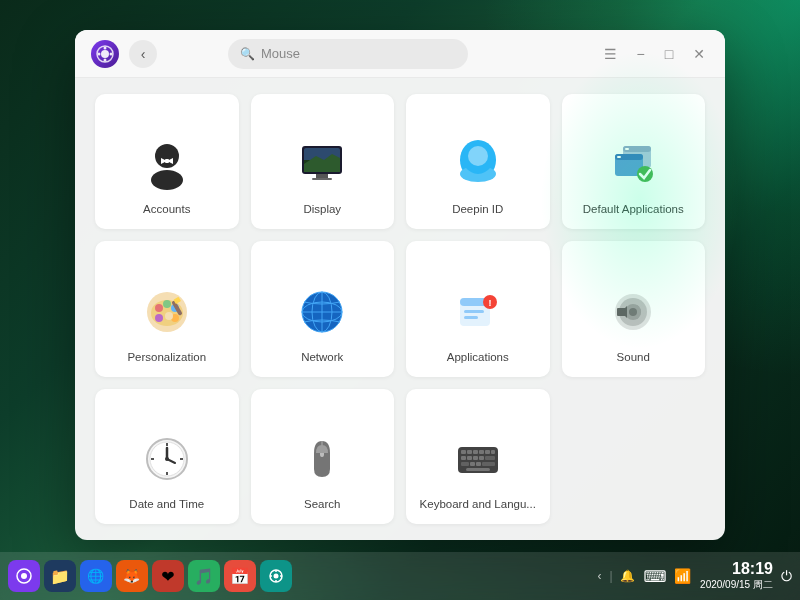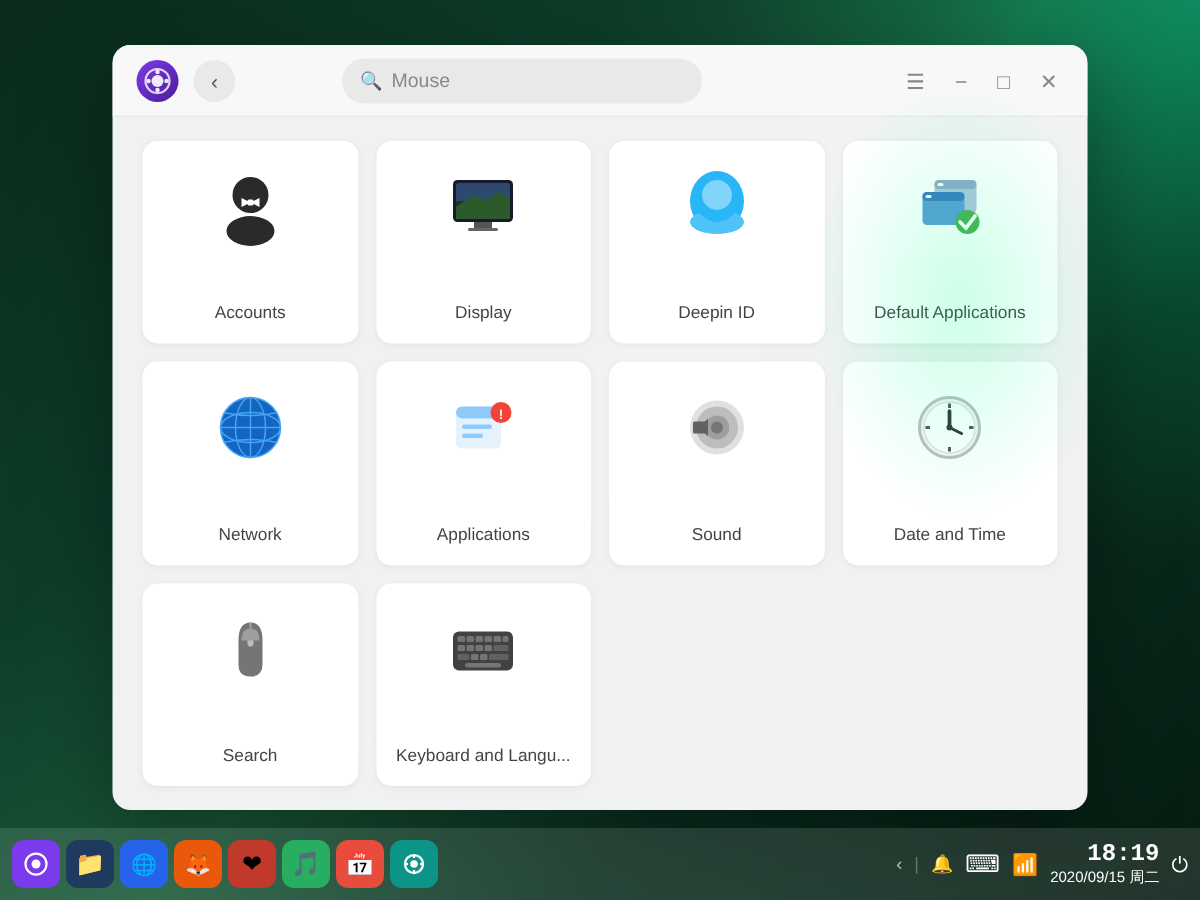--- a/index.html
+++ b/index.html
@@ -65,21 +65,21 @@
       display: flex;
       align-items: center;
       gap: 8px;
       color: white;
       font-size: 12px;
     }
     .time-display {
       text-align: right;
       color: white;
     }
-    .time-large { font-size: 16px; font-weight: 600; font-family: Liberation Mono, monospace; }
+    .time-large { font-size: 16px; font-weight: 600; }
     .time-date { font-size: 10px; }
 
     
     .window {
       position: absolute;
       top: 30px;
       left: 75px;
       width: 650px;
       height: 510px;
       background: rgba(248,248,248,0.97);
@@ -159,21 +159,21 @@
       grid-template-columns: repeat(4, 1fr);
       grid-template-rows: repeat(3, 1fr);
       gap: 12px;
     }
     .grid-item {
       background: white;
       border-radius: 10px;
       display: flex;
       flex-direction: column;
       align-items: center;
-      justify-content: space-between;
+      justify-content: flex-end;
       padding: 16px 8px 12px;
       cursor: pointer;
       transition: background 0.15s;
       box-shadow: 0 1px 4px rgba(0,0,0,0.06);
     }
     .grid-icon {
       width: 56px; height: 56px;
       margin-bottom: 10px;
       display: flex; align-items: center; justify-content: center;
       font-size: 40px;
@@ -290,20 +290,40 @@
           <rect x="8" y="16" width="28" height="6" rx="3" fill="#3a7abf"></rect>
           <rect x="10" y="18" width="4" height="2" rx="1" fill="white"></rect>
 
           <circle cx="38" cy="36" r="8" fill="#4caf50"></circle>
           <path d="M33 36 L37 40 L43 32" stroke="white" stroke-width="2.5" fill="none" stroke-linecap="round"></path>
         </svg>
       </div>
       <span class="grid-label">Default Applications</span>
     </div>
 
+    <div class="grid-item">
+      <div class="grid-icon">
+        <svg class="svg-icon" viewBox="0 0 52 52">
+          <circle cx="26" cy="26" r="20" fill="#f5deb3"></circle>
+
+          <ellipse cx="26" cy="27" rx="16" ry="13" fill="#f0d080"></ellipse>
+          <circle cx="18" cy="22" r="4" fill="#e57373"></circle>
+          <circle cx="26" cy="18" r="4" fill="#81c784"></circle>
+          <circle cx="34" cy="22" r="4" fill="#64b5f6"></circle>
+          <circle cx="34" cy="32" r="4" fill="#ffb74d"></circle>
+          <circle cx="18" cy="32" r="4" fill="#ba68c8"></circle>
+
+          <circle cx="28" cy="30" r="4" fill="#f5deb3"></circle>
+
+          <rect x="34" y="14" width="4" height="16" rx="2" fill="#8d6e63" transform="rotate(-30 36 22)"></rect>
+          <rect x="33" y="12" width="6" height="5" rx="1" fill="#ffd54f" transform="rotate(-30 36 14)"></rect>
+        </svg>
+      </div>
+      <span class="grid-label">Personalization</span>
+    </div>
 
     <div class="grid-item">
       <div class="grid-icon">
         <svg class="svg-icon" viewBox="0 0 52 52">
           <circle cx="26" cy="26" r="20" fill="#1565c0"></circle>
 
           <circle cx="26" cy="26" r="20" fill="none" stroke="#42a5f5" stroke-width="1"></circle>
           <ellipse cx="26" cy="26" rx="10" ry="20" fill="none" stroke="#42a5f5" stroke-width="1"></ellipse>
           <ellipse cx="26" cy="26" rx="20" ry="10" fill="none" stroke="#42a5f5" stroke-width="1"></ellipse>
           <line x1="6" y1="26" x2="46" y2="26" stroke="#42a5f5" stroke-width="1"></line>

